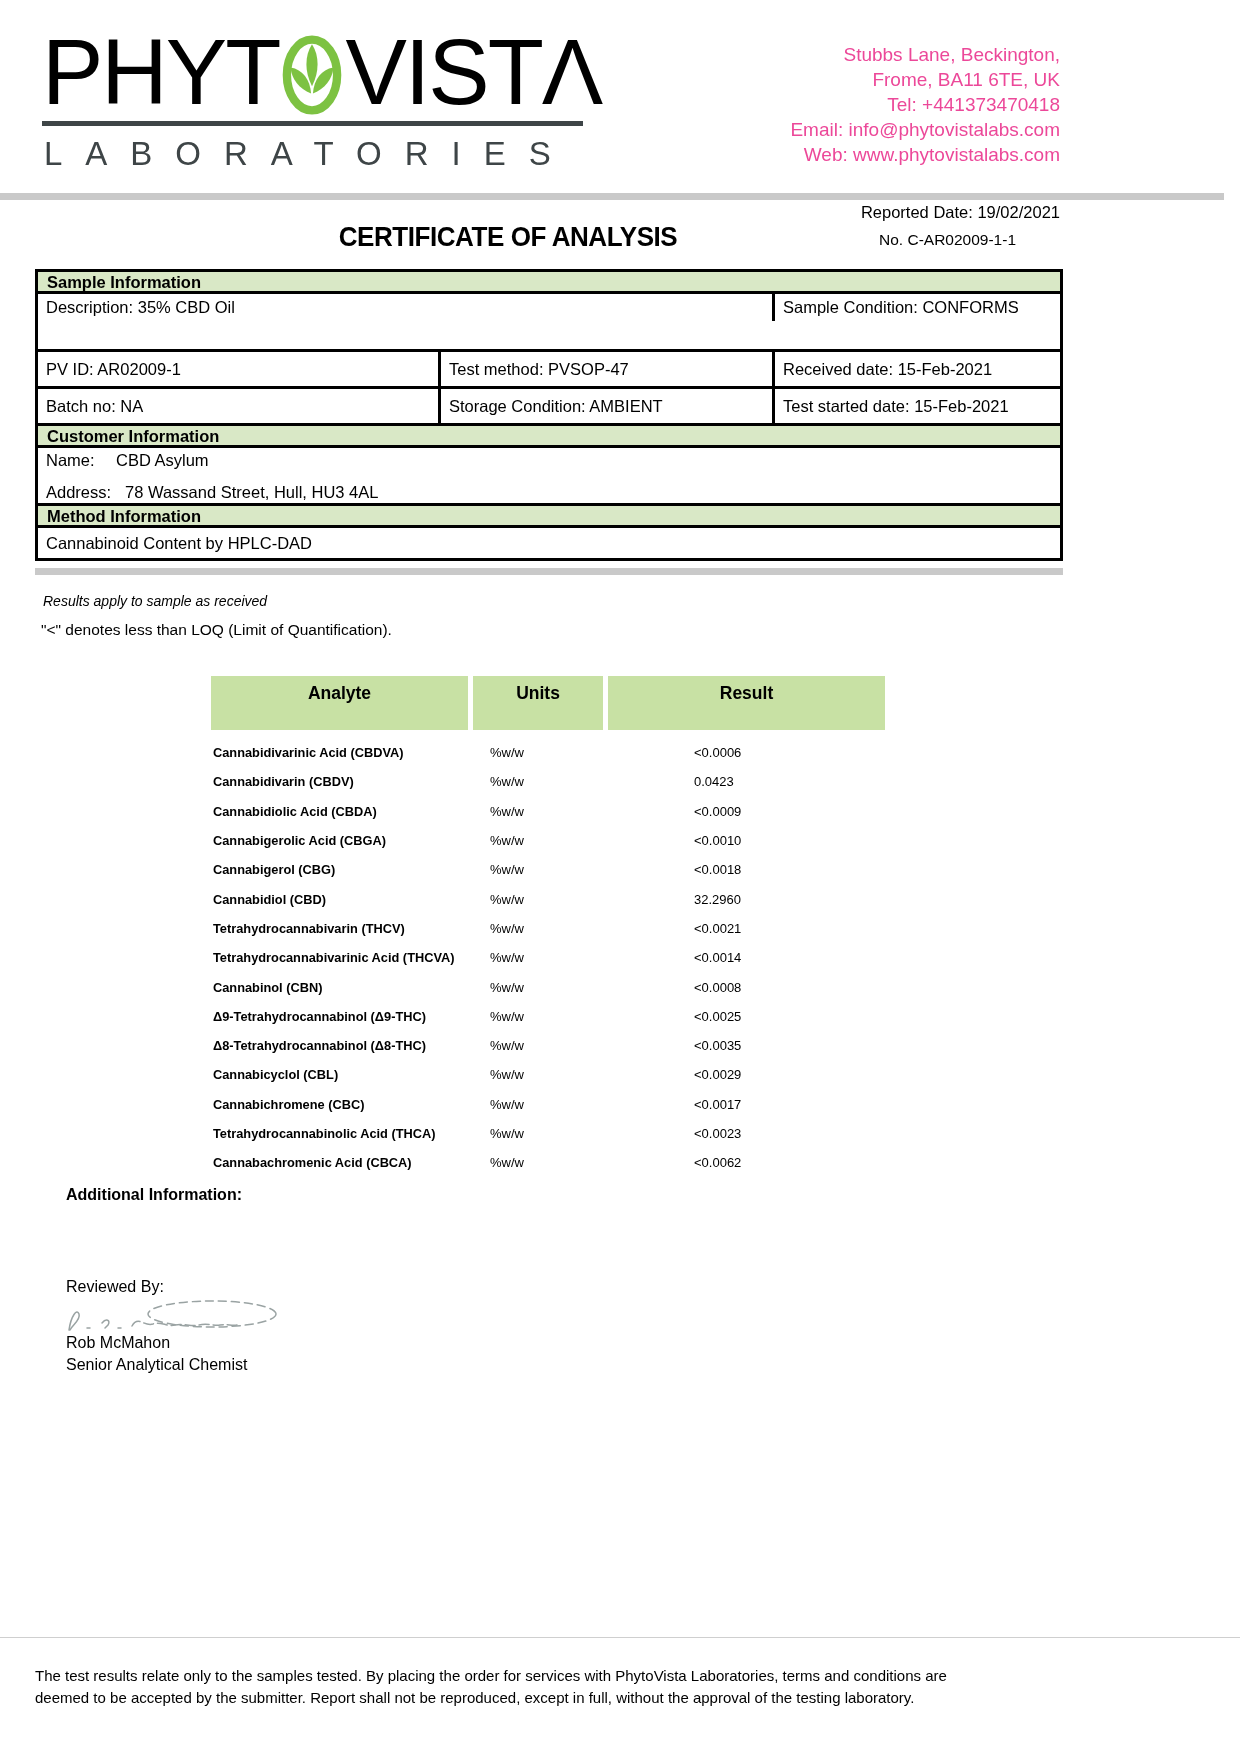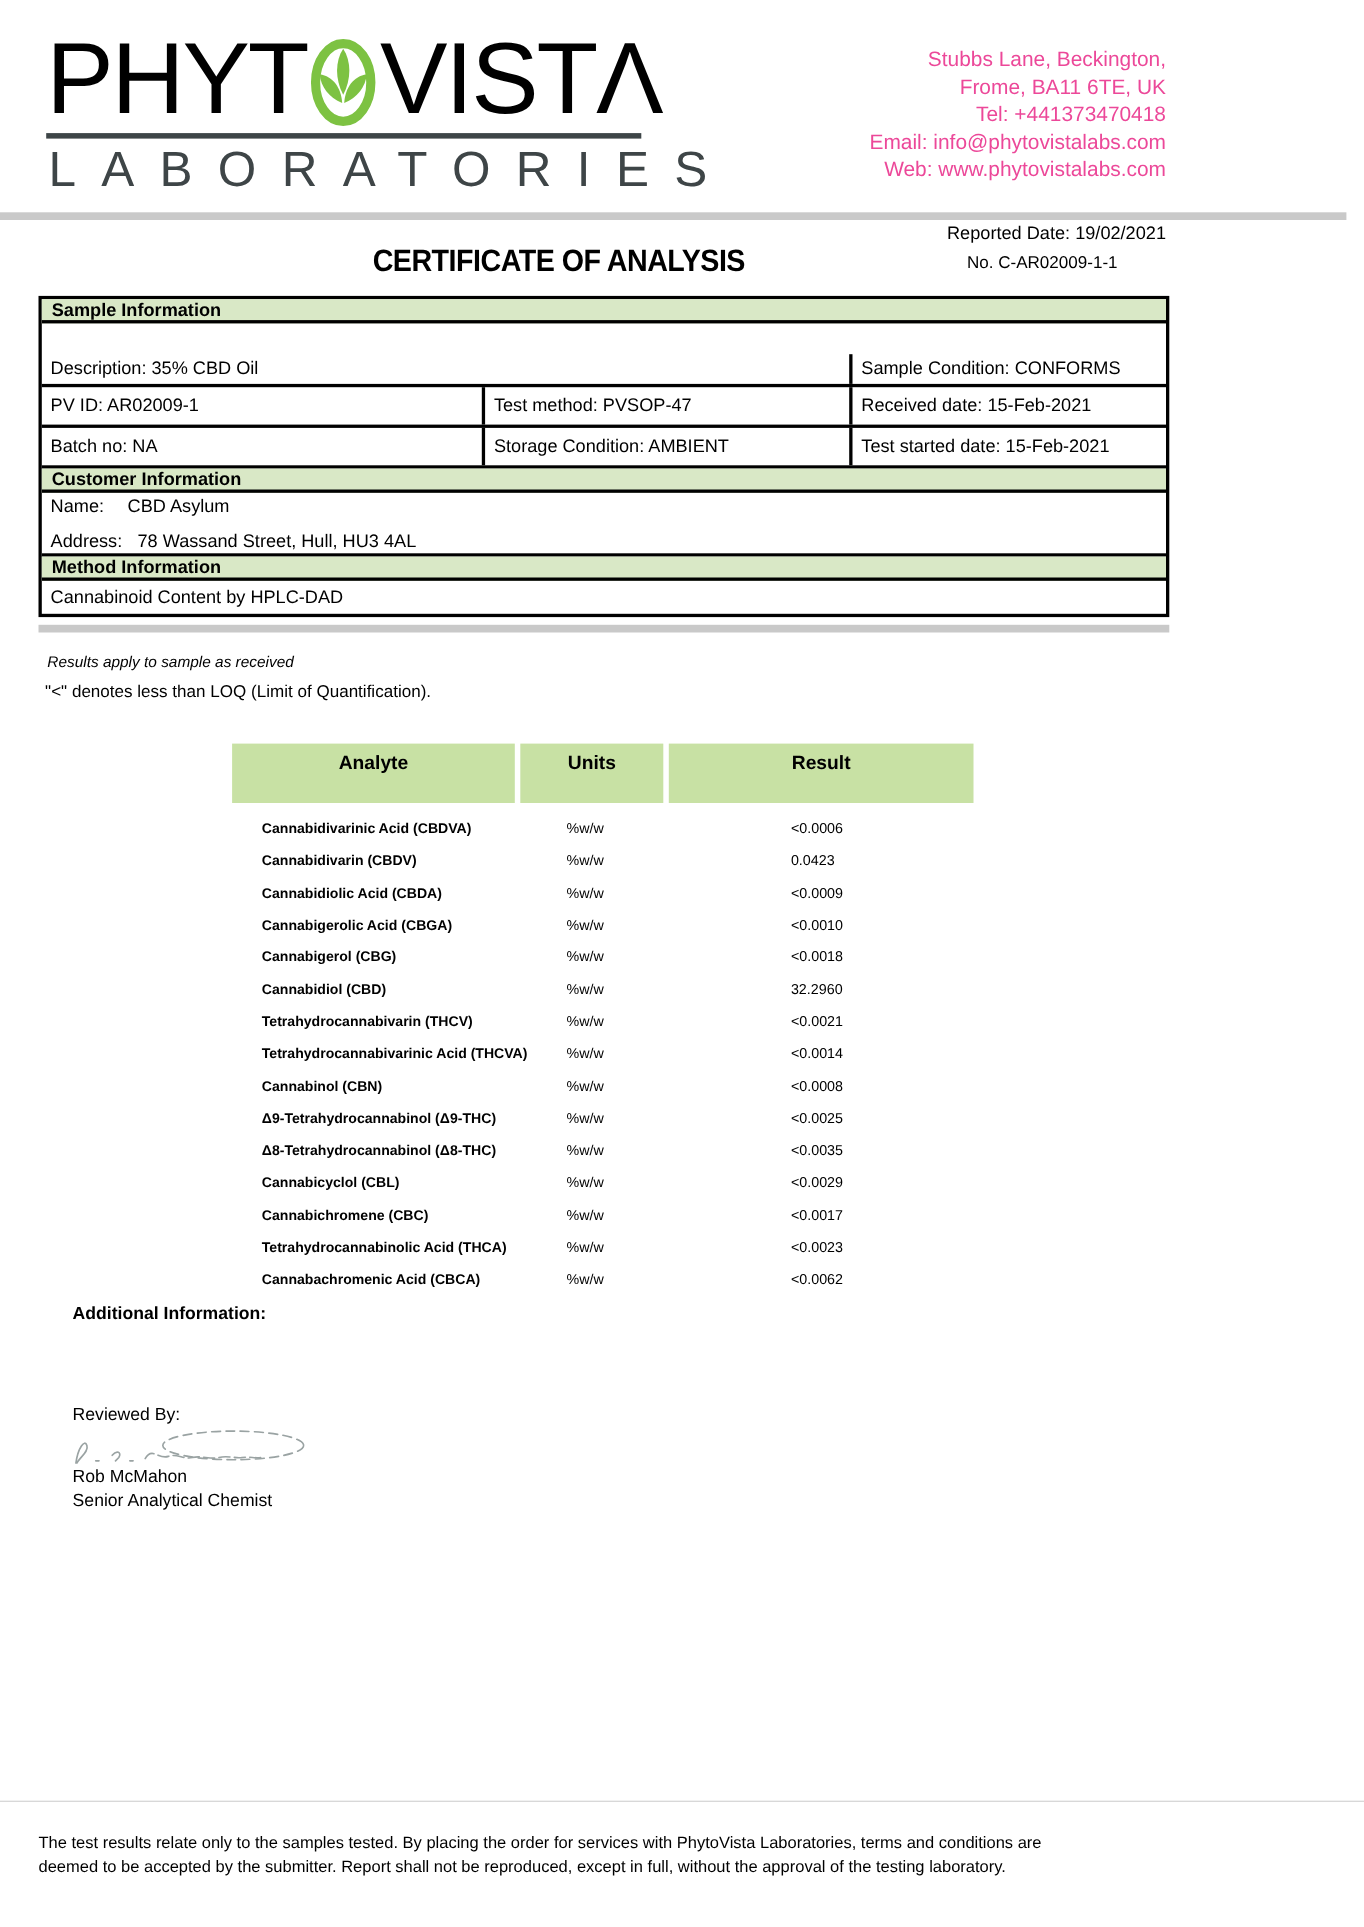--- a/index.html
+++ b/index.html
@@ -15,21 +15,21 @@
   .logo-word {
     position: absolute; left: 42px; top: 26px; width: 548px; height: 92px;
     display: flex; align-items: center; justify-content: space-between;
     color: #000000; font-size: 92px; font-weight: normal; letter-spacing: -2px;
     white-space: nowrap; line-height: 92px;
   }
   .logo-word .leaf { width: 60px; height: 80px; margin: 6px 3px 0 3px; flex: 0 0 auto; }
   .logo-rule { position: absolute; left: 42px; top: 121px; width: 541px; height: 5px; background: #3E4547; }
   .logo-sub {
     position: absolute; left: 44px; top: 134px; width: 560px;
-    color: #3E4547; font-size: 45px; letter-spacing: 23px; line-height: 40px; white-space: nowrap;
+    color: #3E4547; font-size: 33px; letter-spacing: 23px; line-height: 40px; white-space: nowrap;
   }
   .contact {
     position: absolute; right: 180px; top: 42px; text-align: right;
     font-size: 19px; line-height: 25px; color: #ec4899;
   }
   .hdr-rule { position: absolute; left: 0; top: 193px; width: 1224px; height: 7px; background: #C9C9C9; }
 
   
   .reported { position: absolute; right: 180px; top: 203px; font-size: 16.5px; }
   .coa-title {
@@ -37,21 +37,21 @@
     font-size: 28px; font-weight: bold; letter-spacing: -0.5px; transform: scaleX(.93);
   }
   .coa-no { position: absolute; right: 224px; top: 231px; font-size: 15.5px; }
 
   
   .info-table { position: absolute; left: 35px; top: 269px; width: 1028px; border: 3px solid #000; background: #fff; }
   .sec-bar {
     background: #D9E8C6; border-bottom: 3px solid #000;
     font-weight: bold; font-size: 16.5px; padding: 1px 0 0 9px; height: 22px;
   }
-  .irow { display: flex; border-bottom: 3px solid #000; align-items: flex-end; }
+  .irow { display: flex; border-bottom: 3px solid #000; align-items: flex-start; }
   .icell { padding: 4px 8px; font-size: 16.5px; border-right: 3px solid #000; }
   .icell:last-child { border-right: none; }
   .r-desc { height: 58px; }
   .r-desc .c-desc { flex: 0 0 737px; }
   .r-desc .c-cond { flex: 1; display: flex; align-items: center; }
   .r-3col { height: 37px; align-items: center; }
   .r-3col .c1 { flex: 0 0 403px; align-self: stretch; display: flex; align-items: center; }
   .r-3col .c2 { flex: 0 0 334px; align-self: stretch; display: flex; align-items: center; }
   .r-3col .c3 { flex: 1; align-self: stretch; display: flex; align-items: center; }
   .cust-cell { height: 58px; border-bottom: 3px solid #000; padding: 3px 8px; font-size: 16.5px; }
@@ -68,21 +68,21 @@
   
   .results { position: absolute; left: 211px; top: 676px; width: 674px; }
   .res-head { display: flex; gap: 5px; border-radius: 13px; }
   .res-head .hcell {
     background: #C8E1A4; height: 54px; padding-top: 7px; text-align: center;
     font-weight: bold; font-size: 17.5px;
   }
   .res-head .h1 { width: 257px; }
   .res-head .h2 { width: 130px; }
   .res-head .h3 { width: 277px; }
-  .res-body { margin-top: 8px; margin-left: 25px; }
+  .res-body { margin-top: 8px; }
   .rrow { display: flex; align-items: center; height: 29.3px; }
   .c-analyte { width: 279px; padding-left: 2px; font-weight: bold; font-size: 12.8px; white-space: nowrap; }
   .c-units { width: 204px; font-size: 13px; }
   .c-result { flex: 1; font-size: 13px; }
 
   
   .addl { position: absolute; left: 66px; top: 1186px; font-size: 16px; font-weight: bold; }
   .reviewed { position: absolute; left: 66px; top: 1278px; font-size: 16px; }
   .sig { position: absolute; left: 60px; top: 1295px; width: 222px; height: 44px; }
   .sig-name { position: absolute; left: 66px; top: 1334px; font-size: 16px; }

